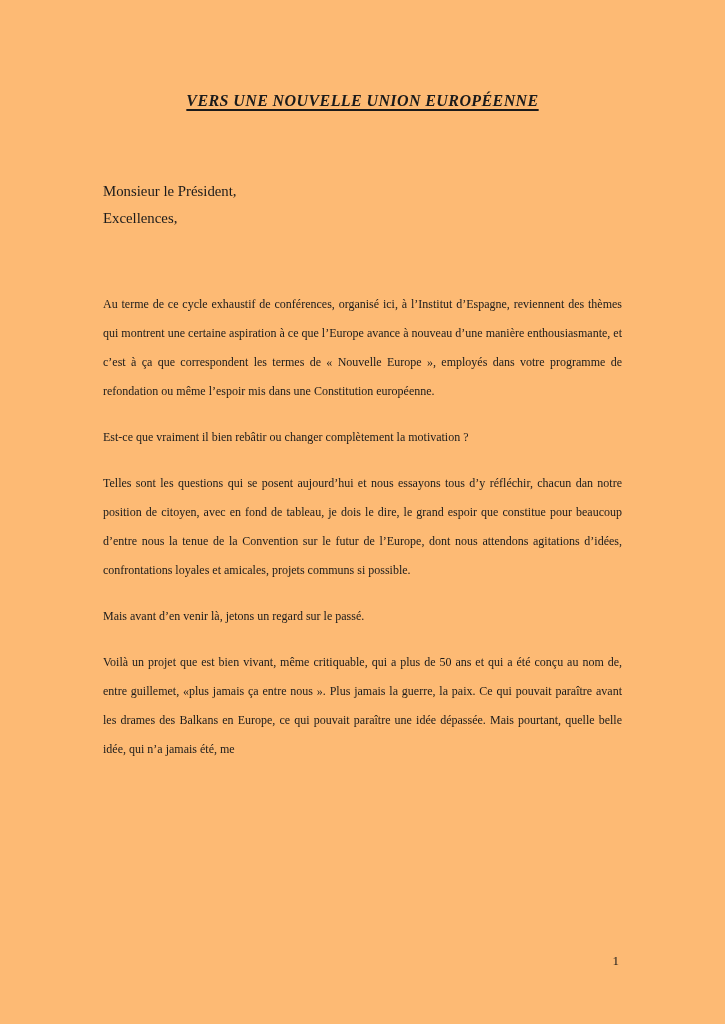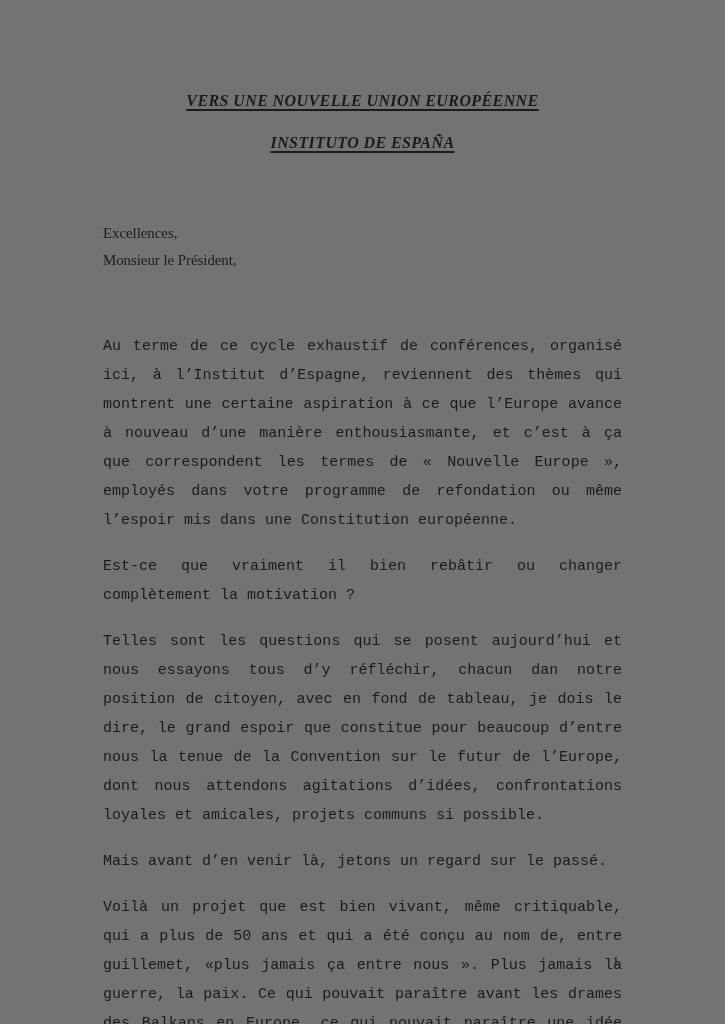--- a/index.html
+++ b/index.html
@@ -5,21 +5,21 @@
   html, body {
     margin: 0;
     padding: 0;
     background: #e8e8e8;
   }
   .page {
     position: relative;
     width: 725px;
     height: 1024px;
     margin: 0 auto;
-    background: #737373;
+    background: #fdba74;
     box-sizing: border-box;
     padding: 80px 103px 0 103px;
     font-family: "Liberation Serif", serif;
     color: #1b1b1b;
     overflow: hidden;
   }
   .title-block {
     text-align: center;
     margin-bottom: 56px;
   }
@@ -37,46 +37,44 @@
   .salutation {
     margin-bottom: 58px;
   }
   .salutation p {
     margin: 0;
     font-size: 14.8px;
     line-height: 27px;
   }
   .body-text p {
     margin: 0 0 17px 0;
-    font-size: 15px;
+    font-size: 12px;
     line-height: 29px;
     text-align: justify;
-    font-family: Liberation Mono, monospace;
   }
   .page-number {
     position: absolute;
     right: 106px;
     top: 953px;
     font-size: 13px;
     color: #1b1b1b;
   }
 </style>
 </head>
 <body>
 
 <div class="page">
 
   <header class="title-block">
     <h1 class="title-line">VERS UNE NOUVELLE UNION EUROPÉENNE</h1>
-    <h2 class="title-line">INSTITUTO DE ESPAÑA</h2>
   </header>
 
   <div class="salutation">
+    <p>Monsieur le Président,</p>
     <p>Excellences,</p>
-    <p>Monsieur le Président,</p>
   </div>
 
   <div class="body-text">
     <p>Au terme de ce cycle exhaustif de conférences, organisé ici, à l’Institut d’Espagne, reviennent des thèmes qui montrent une certaine aspiration à ce que l’Europe avance à nouveau d’une manière enthousiasmante, et c’est à ça que correspondent les termes de « Nouvelle Europe », employés dans votre programme de refondation ou même l’espoir mis dans une Constitution européenne.</p>
     <p>Est-ce que vraiment il bien rebâtir ou changer complètement la motivation ?</p>
     <p>Telles sont les questions qui se posent aujourd’hui et nous essayons tous d’y réfléchir, chacun dan notre position de citoyen, avec en fond de tableau, je dois le dire, le grand espoir que constitue pour beaucoup d’entre nous la tenue de la Convention sur le futur de l’Europe, dont nous attendons agitations d’idées, confrontations loyales et amicales, projets communs si possible.</p>
     <p>Mais avant d’en venir là, jetons un regard sur le passé.</p>
     <p>Voilà un projet que est bien vivant, même critiquable, qui a plus de 50 ans et qui a été conçu au nom de, entre guillemet, «plus jamais ça entre nous ».  Plus jamais la guerre, la paix.  Ce qui pouvait paraître avant les drames des Balkans en Europe, ce qui pouvait paraître une idée dépassée.  Mais pourtant, quelle belle idée, qui n’a jamais été, me</p>
   </div>
 

